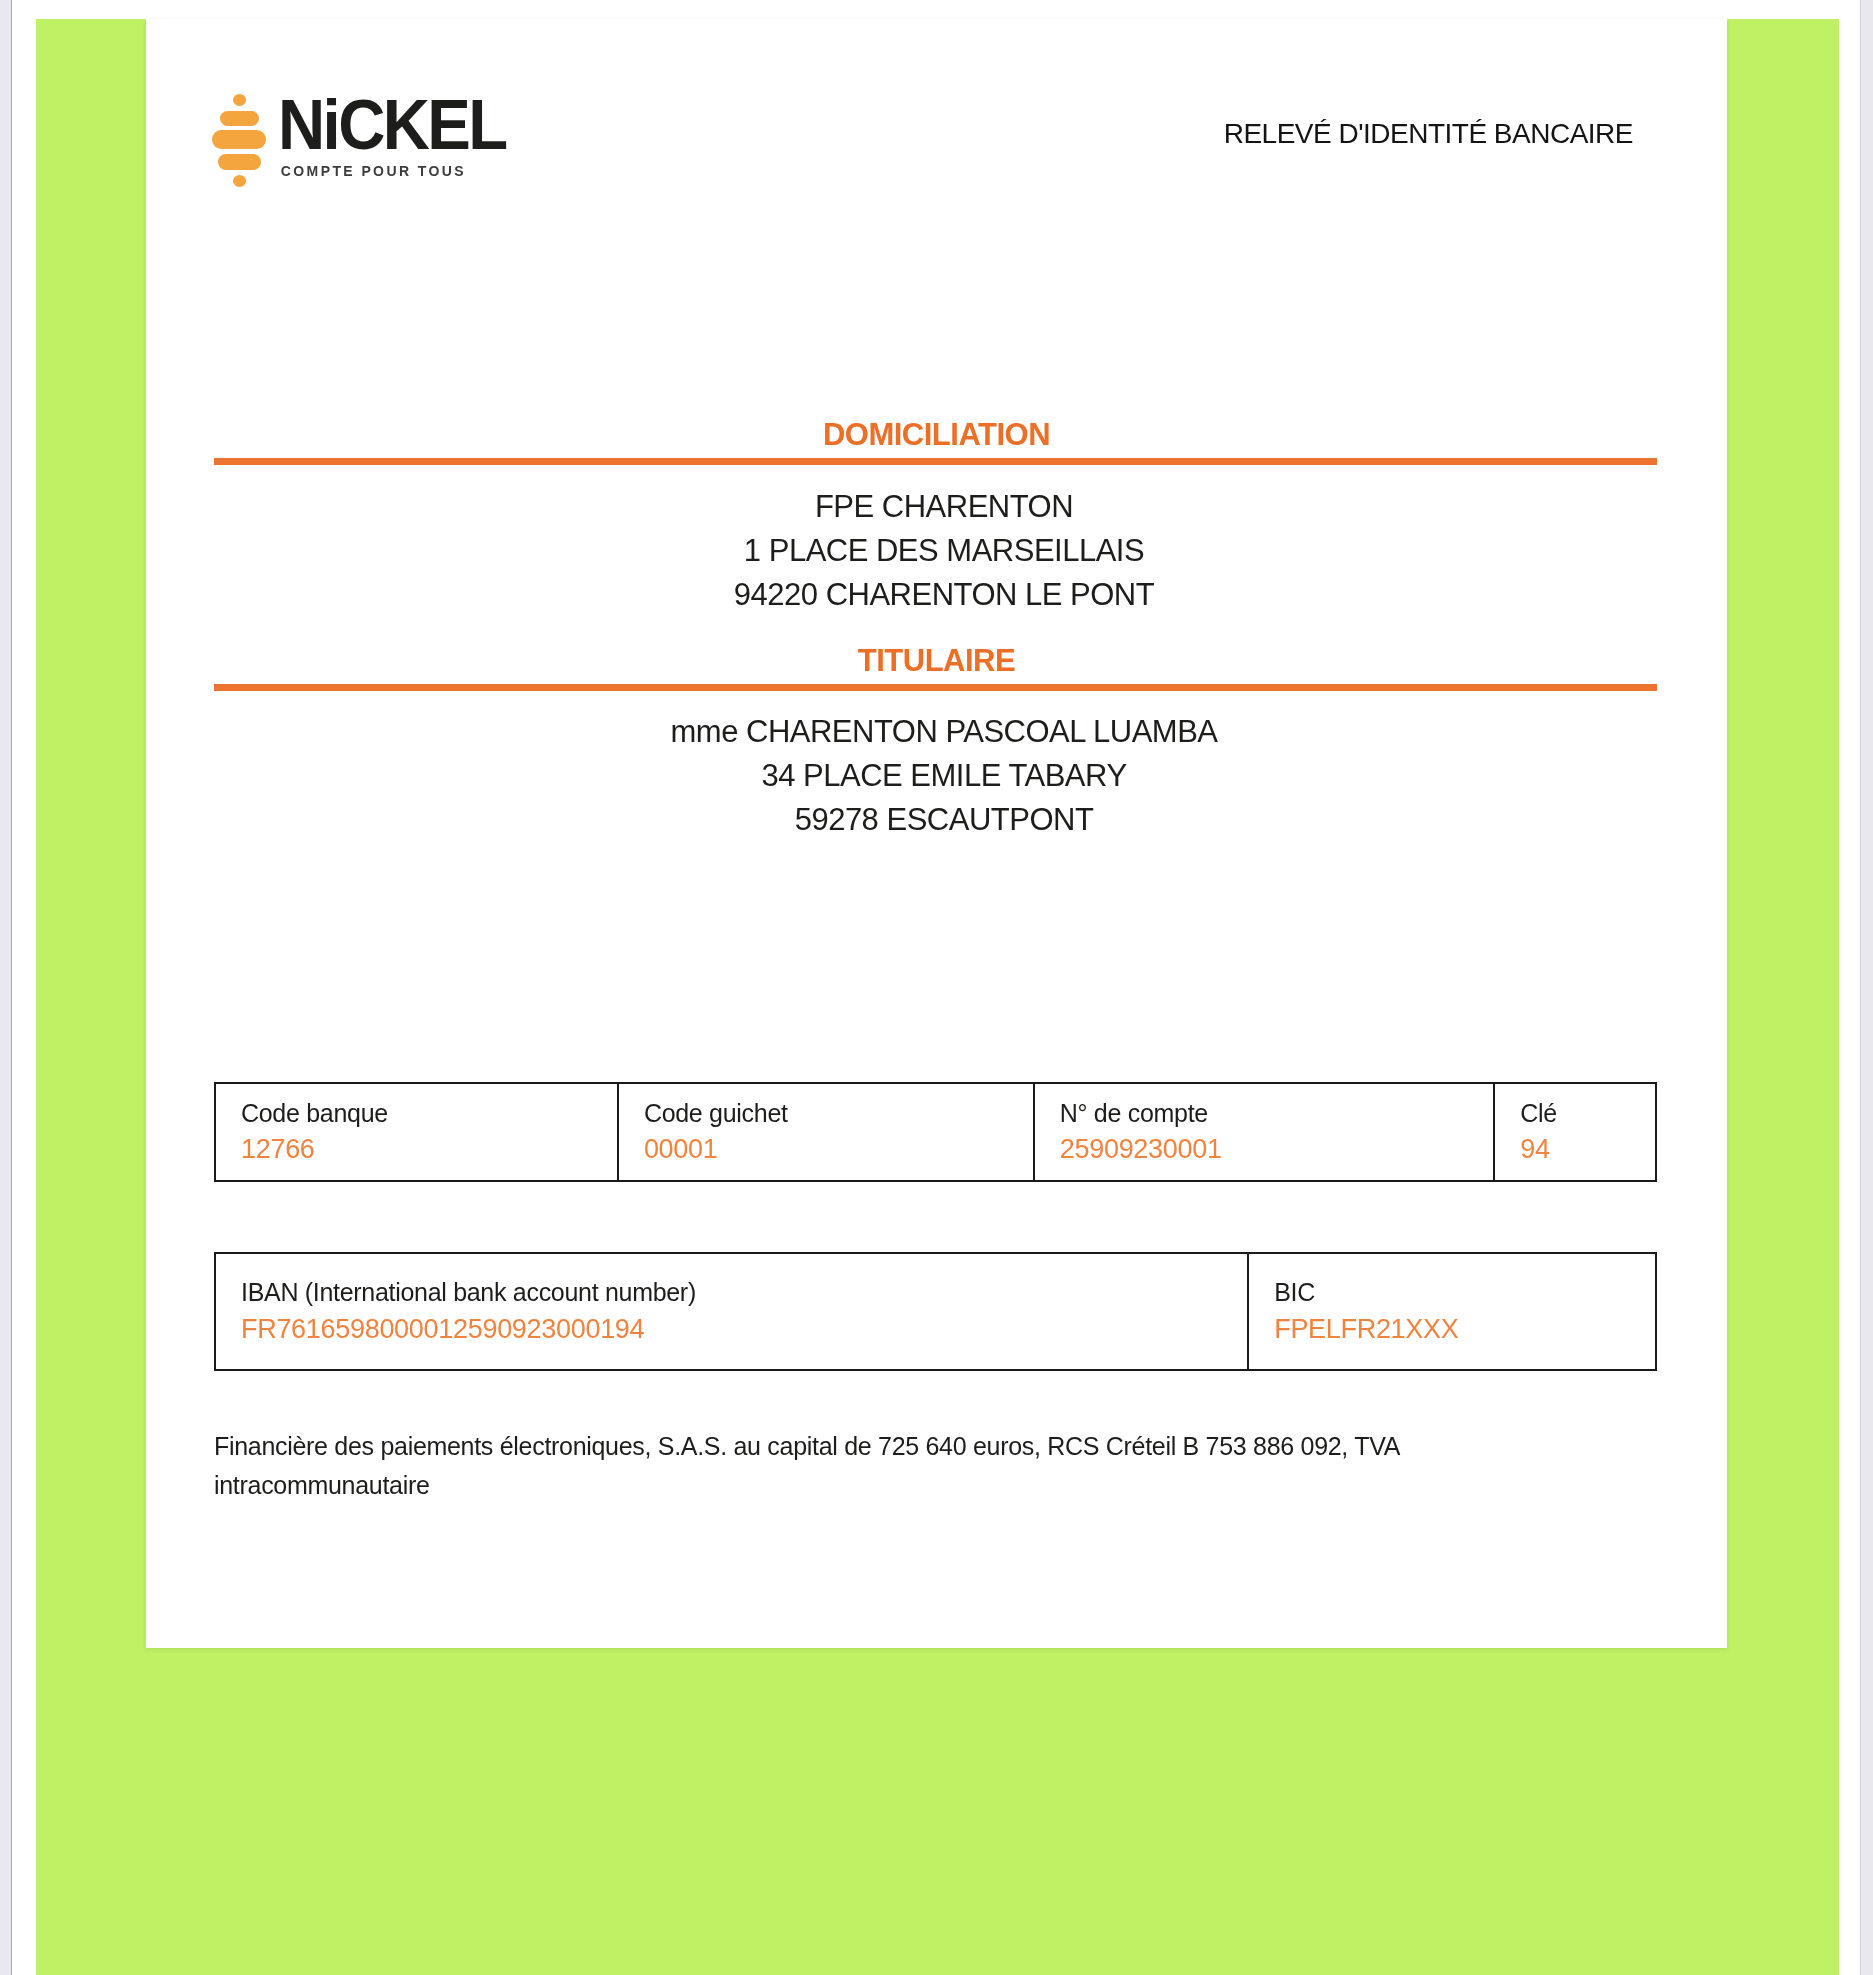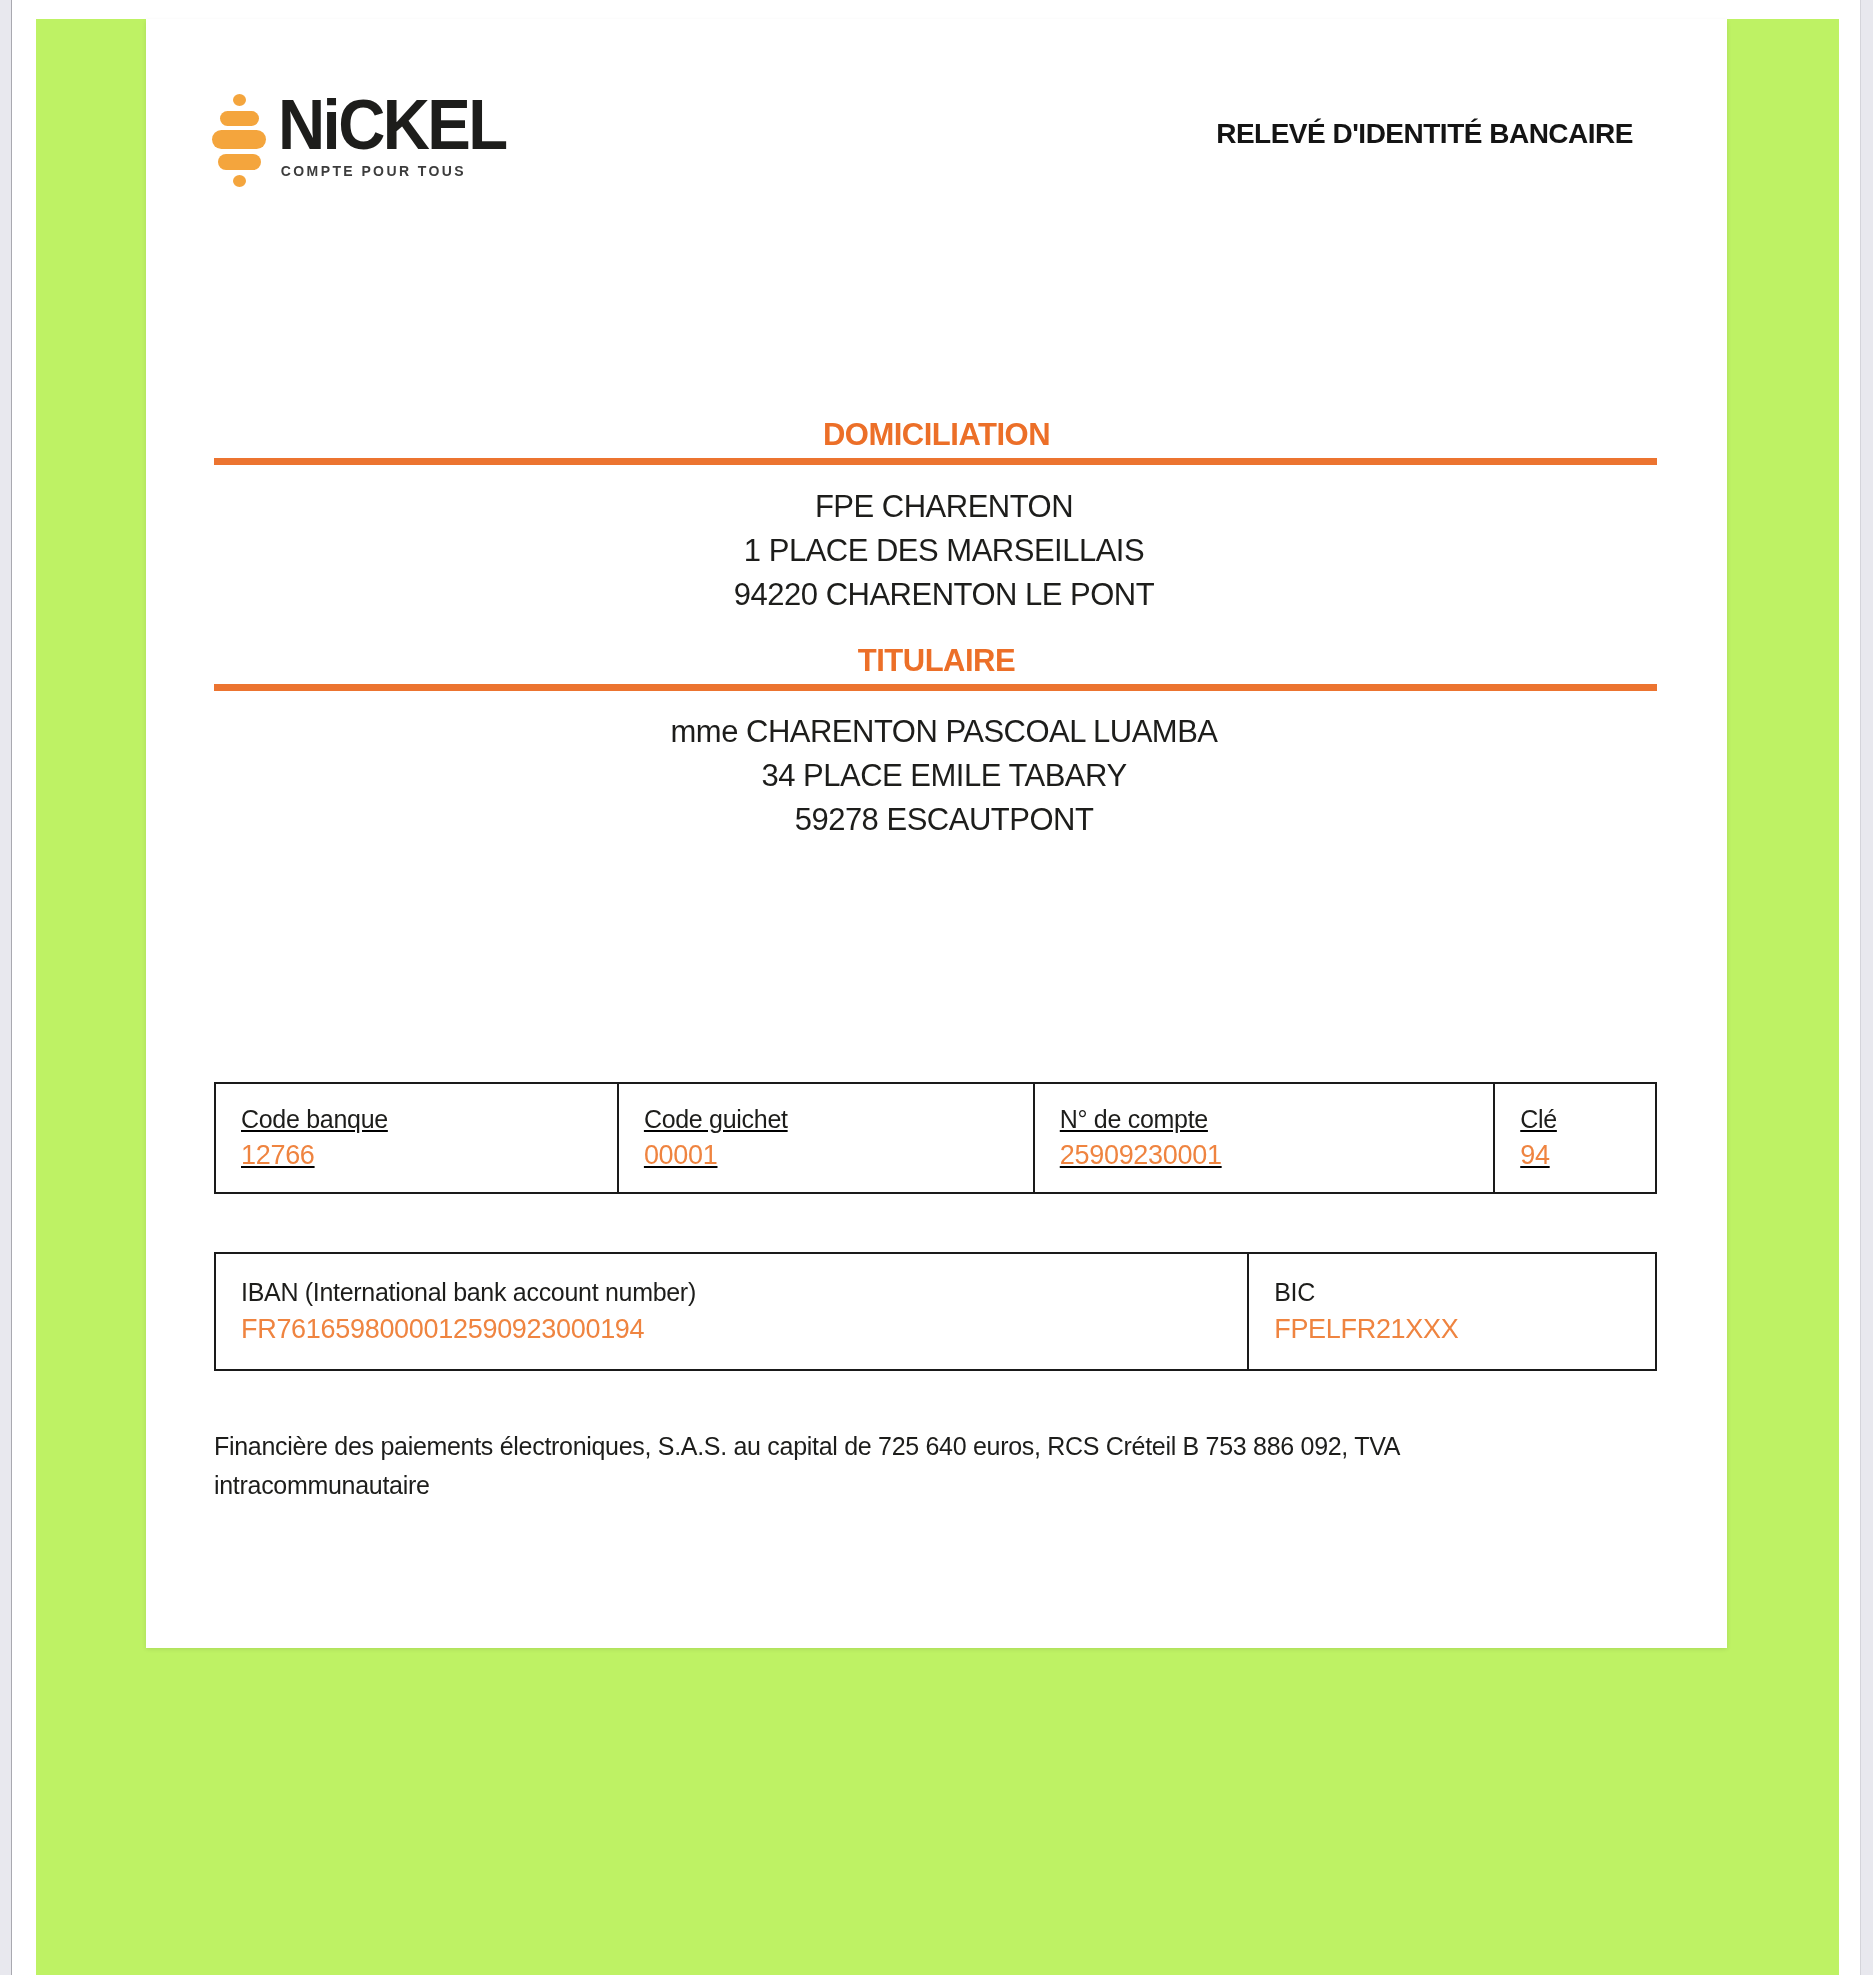--- a/index.html
+++ b/index.html
@@ -28,40 +28,40 @@
   .logo-icon .b1 { width:39px; height:15px; margin-top:4.7px; }
   .logo-icon .b2 { width:54px; height:19px; margin-top:4.7px; }
   .logo-icon .b3 { width:43px; height:16px; margin-top:4.7px; margin-bottom:4.7px; }
   .logo-text { margin-left:12px; }
   .logo-word { font-size:71px; line-height:66px; font-weight:bold; letter-spacing:-2.8px;
                color:#1d1d1b; transform:scaleX(0.92); transform-origin:left top; }
   .logo-tag  { margin-top:4.7px; margin-left:2.8px; font-size:14px; font-weight:bold;
                letter-spacing:2.4px; color:#3c3c3c; }
 
   
-  .doc-title { position:absolute; top:99px; right:94px; font-size:28px; font-weight:bold;
+  .doc-title { position:absolute; top:99px; right:94px; font-size:28px; font-weight:normal;
                letter-spacing:-0.5px; color:#141414; }
 
   
   .sec-head { position:absolute; left:0; width:100%; text-align:center;
               font-size:31px; font-weight:bold; color:var(--accent-heading); letter-spacing:-0.5px; }
   .h1 { top:398px; }
   .h2 { top:624px; }
   .rule { position:absolute; left:68px; width:1443px; height:6.6px; background:var(--accent-rule); }
   .r1 { top:439px; }
   .r2 { top:665px; }
   .addr { position:absolute; left:0; width:100%; text-align:center;
           font-size:31px; line-height:44px; color:#1d1d1b; letter-spacing:-0.5px;padding-left:15px; }
   .a1 { top:466px; }
   .a2 { top:691px; }
 
   
   .dtable { position:absolute; left:68px; width:1443px; display:flex;
             border:2.8px solid #1a1a1a; background:#ffffff; }
-  .t1 { top:1063px; height:112px;text-decoration:underline; }
+  .t1 { top:1063px; height:100px; }
   .t2 { top:1233px; height:119px; }
   .cell { display:flex; flex-direction:column; justify-content:center;
           padding-left:25px; border-right:2.8px solid #1a1a1a; }
   .cell:last-child { border-right:none; }
   .t1 .c1 { width:28.0%; } .t1 .c2 { width:28.9%; } .t1 .c3 { width:32.0%; } .t1 .c4 { width:11.1%; }
   .t2 .c1 { width:71.8%; } .t2 .c2 { width:28.2%; }
   .cell-label { font-size:25px; color:#1d1d1b; letter-spacing:-0.3px; }
   .cell-value { margin-top:6.6px; font-size:27px; color:var(--accent-value); letter-spacing:-0.3px; }
 
   

